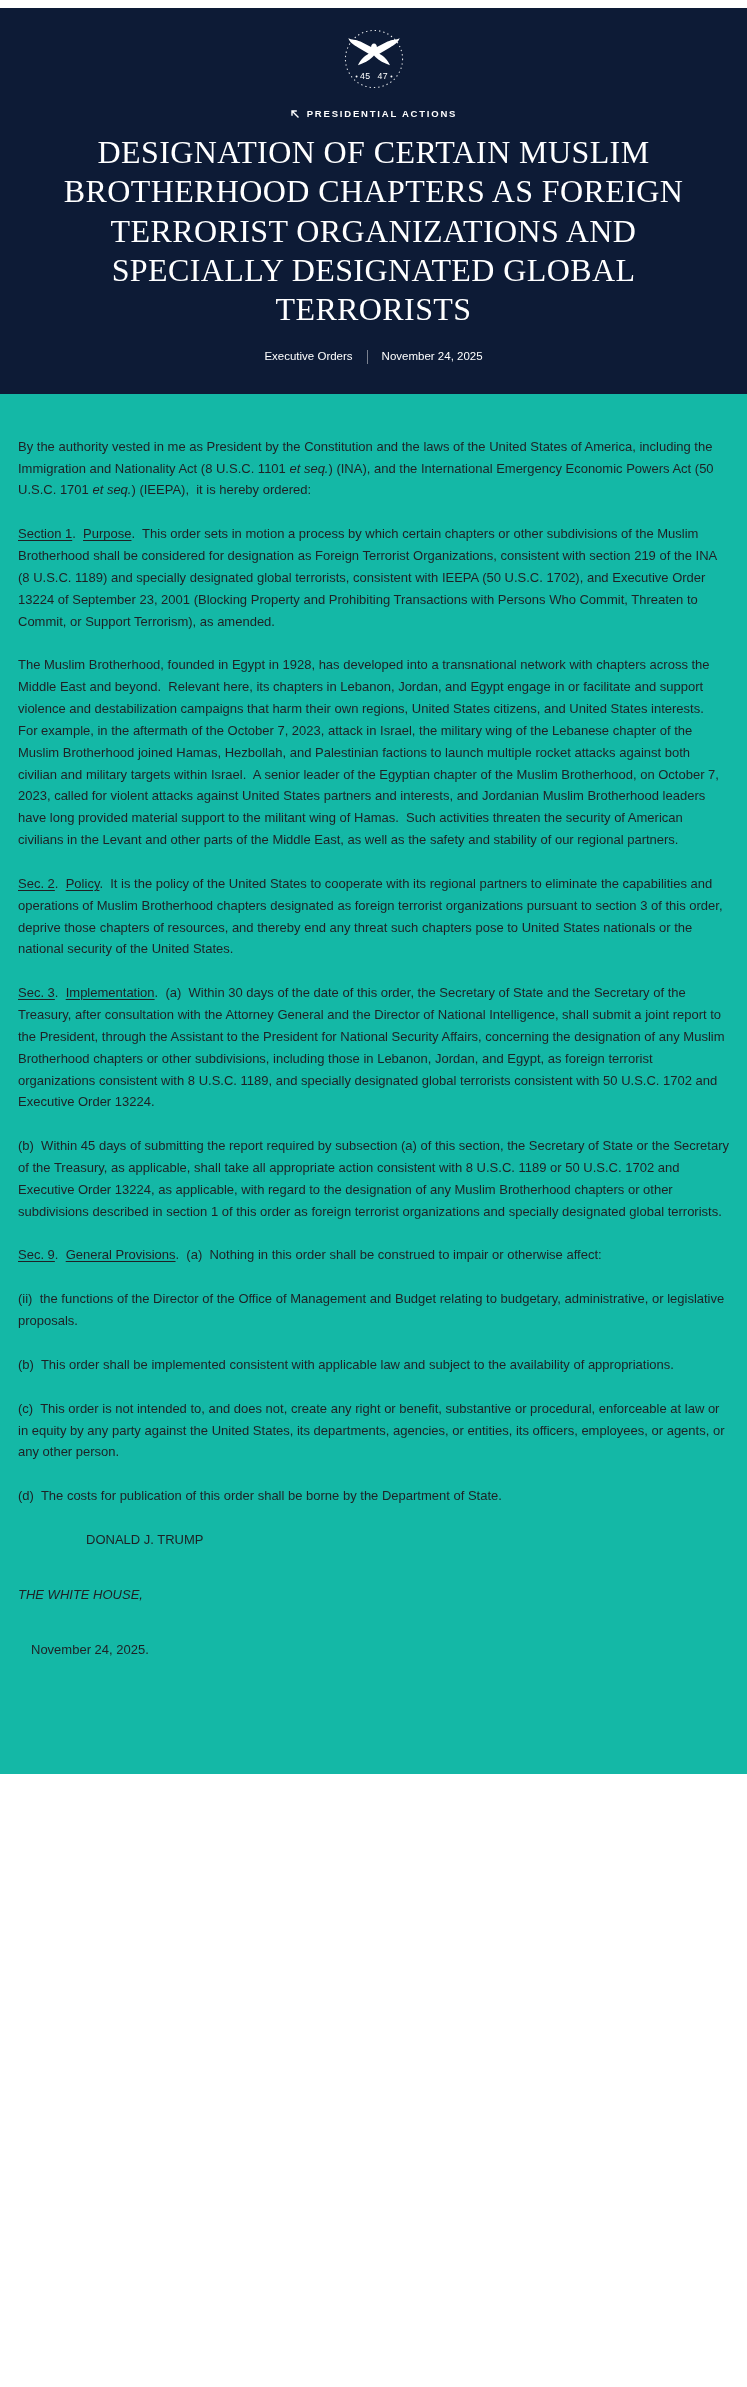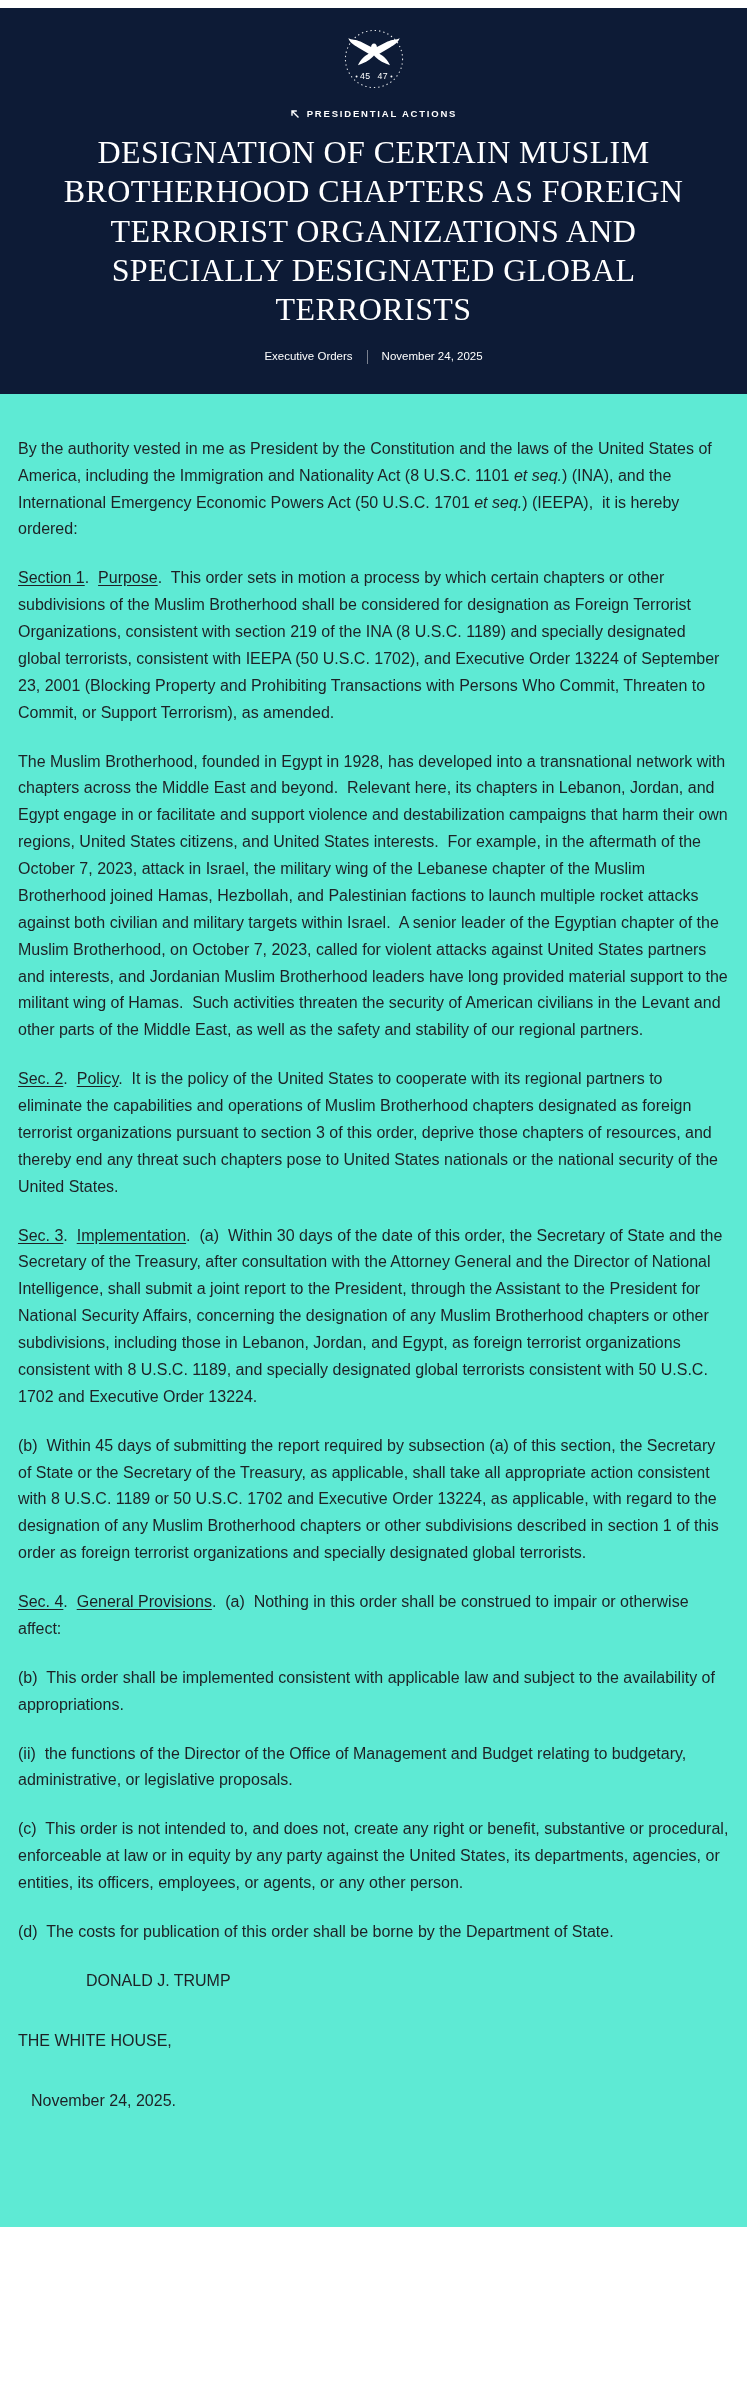--- a/index.html
+++ b/index.html
@@ -32,32 +32,32 @@
 
   .meta {
     margin-top:20px; display:flex; align-items:flex-start; justify-content:center; gap:14px;
     font-size:11.5px; color:#ffffff;
   }
   .meta a { color:#ffffff; text-decoration:none; }
   .meta-sep { width:1px; height:14px; background:rgba(255,255,255,0.45); display:inline-block; }
 
   
   .bodywrap {
-    background:#5eead4; color:#1e2125;
+    background:#14b8a6; color:#1e2125;
     padding:42px 18px 80px;
-    font-size:16px; line-height:1.68;
+    font-size:13px; line-height:1.68;
   }
   .body-para { white-space:pre-wrap; margin-bottom:22px; }
   .it { font-style:italic; }
   .un { text-decoration:underline; text-underline-offset:2px; }
 
   .sig { margin-top:12px; }
   .sig p { margin-bottom:33px; }
   .sig-name { margin-left:68px; }
-  .sig-place { margin-left:0; }
+  .sig-place { margin-left:0;font-style:italic; }
   .sig-date { margin-left:13px; }
 </style>
 </head>
 <body>
 
 <div class="page">
 
   <header class="hero">
 
     <a class="seal">
@@ -108,23 +108,23 @@
 
   <main class="bodywrap">
 
     <div class="paras">
         <p class="body-para"><span>By the authority vested in me as President by the Constitution and the laws of the United States of America, including the Immigration and Nationality Act (8 U.S.C. 1101 </span><span class="it">et seq.</span><span>) (INA), and the International Emergency Economic Powers Act (50 U.S.C. 1701 </span><span class="it">et seq.</span><span>) (IEEPA),  it is hereby ordered:</span></p>
         <p class="body-para"><span class="un">Section 1</span><span>.  </span><span class="un">Purpose</span><span>.  This order sets in motion a process by which certain chapters or other subdivisions of the Muslim Brotherhood shall be considered for designation as Foreign Terrorist Organizations, consistent with section 219 of the INA (8 U.S.C. 1189) and specially designated global terrorists, consistent with IEEPA (50 U.S.C. 1702), and Executive Order 13224 of September 23, 2001 (Blocking Property and Prohibiting Transactions with Persons Who Commit, Threaten to Commit, or Support Terrorism), as amended.</span></p>
         <p class="body-para"><span>The Muslim Brotherhood, founded in Egypt in 1928, has developed into a transnational network with chapters across the Middle East and beyond.  Relevant here, its chapters in Lebanon, Jordan, and Egypt engage in or facilitate and support violence and destabilization campaigns that harm their own regions, United States citizens, and United States interests.  For example, in the aftermath of the October 7, 2023, attack in Israel, the military wing of the Lebanese chapter of the Muslim Brotherhood joined Hamas, Hezbollah, and Palestinian factions to launch multiple rocket attacks against both civilian and military targets within Israel.  A senior leader of the Egyptian chapter of the Muslim Brotherhood, on October 7, 2023, called for violent attacks against United States partners and interests, and Jordanian Muslim Brotherhood leaders have long provided material support to the militant wing of Hamas.  Such activities threaten the security of American civilians in the Levant and other parts of the Middle East, as well as the safety and stability of our regional partners.</span></p>
         <p class="body-para"><span class="un">Sec. 2</span><span>.  </span><span class="un">Policy</span><span>.  It is the policy of the United States to cooperate with its regional partners to eliminate the capabilities and operations of Muslim Brotherhood chapters designated as foreign terrorist organizations pursuant to section 3 of this order, deprive those chapters of resources, and thereby end any threat such chapters pose to United States nationals or the national security of the United States.</span></p>
         <p class="body-para"><span class="un">Sec. 3</span><span>.  </span><span class="un">Implementation</span><span>.  (a)  Within 30 days of the date of this order, the Secretary of State and the Secretary of the Treasury, after consultation with the Attorney General and the Director of National Intelligence, shall submit a joint report to the President, through the Assistant to the President for National Security Affairs, concerning the designation of any Muslim Brotherhood chapters or other subdivisions, including those in Lebanon, Jordan, and Egypt, as foreign terrorist organizations consistent with 8 U.S.C. 1189, and specially designated global terrorists consistent with 50 U.S.C. 1702 and Executive Order 13224.</span></p>
         <p class="body-para"><span>(b)  Within 45 days of submitting the report required by subsection (a) of this section, the Secretary of State or the Secretary of the Treasury, as applicable, shall take all appropriate action consistent with 8 U.S.C. 1189 or 50 U.S.C. 1702 and Executive Order 13224, as applicable, with regard to the designation of any Muslim Brotherhood chapters or other subdivisions described in section 1 of this order as foreign terrorist organizations and specially designated global terrorists.</span></p>
-        <p class="body-para"><span class="un">Sec. 4</span><span>.  </span><span class="un">General Provisions</span><span>.  (a)  Nothing in this order shall be construed to impair or otherwise affect:</span></p>
+        <p class="body-para"><span class="un">Sec. 9</span><span>.  </span><span class="un">General Provisions</span><span>.  (a)  Nothing in this order shall be construed to impair or otherwise affect:</span></p>
+        <p class="body-para"><span>(ii)  the functions of the Director of the Office of Management and Budget relating to budgetary, administrative, or legislative proposals.</span></p>
         <p class="body-para"><span>(b)  This order shall be implemented consistent with applicable law and subject to the availability of appropriations.</span></p>
-        <p class="body-para"><span>(ii)  the functions of the Director of the Office of Management and Budget relating to budgetary, administrative, or legislative proposals.</span></p>
         <p class="body-para"><span>(c)  This order is not intended to, and does not, create any right or benefit, substantive or procedural, enforceable at law or in equity by any party against the United States, its departments, agencies, or entities, its officers, employees, or agents, or any other person.</span></p>
         <p class="body-para"><span>(d)  The costs for publication of this order shall be borne by the Department of State.</span></p>
       </div>
 
     <div class="sig">
       <p class="sig-name">DONALD J. TRUMP</p>
       <p class="sig-place">THE WHITE HOUSE,</p>
       <p class="sig-date">November 24, 2025.</p>
     </div>
 

